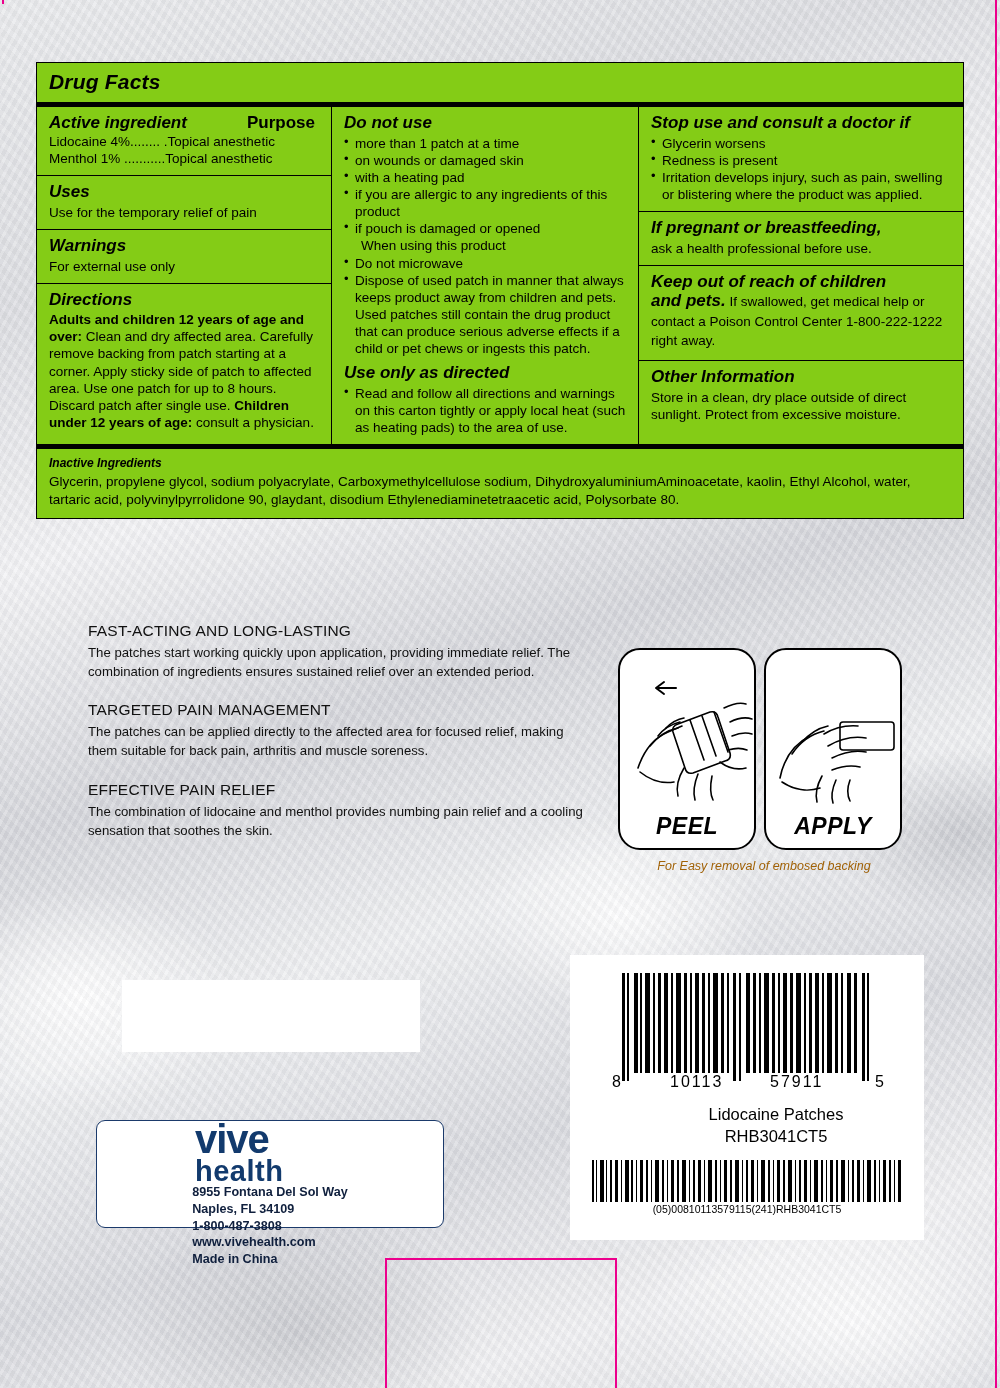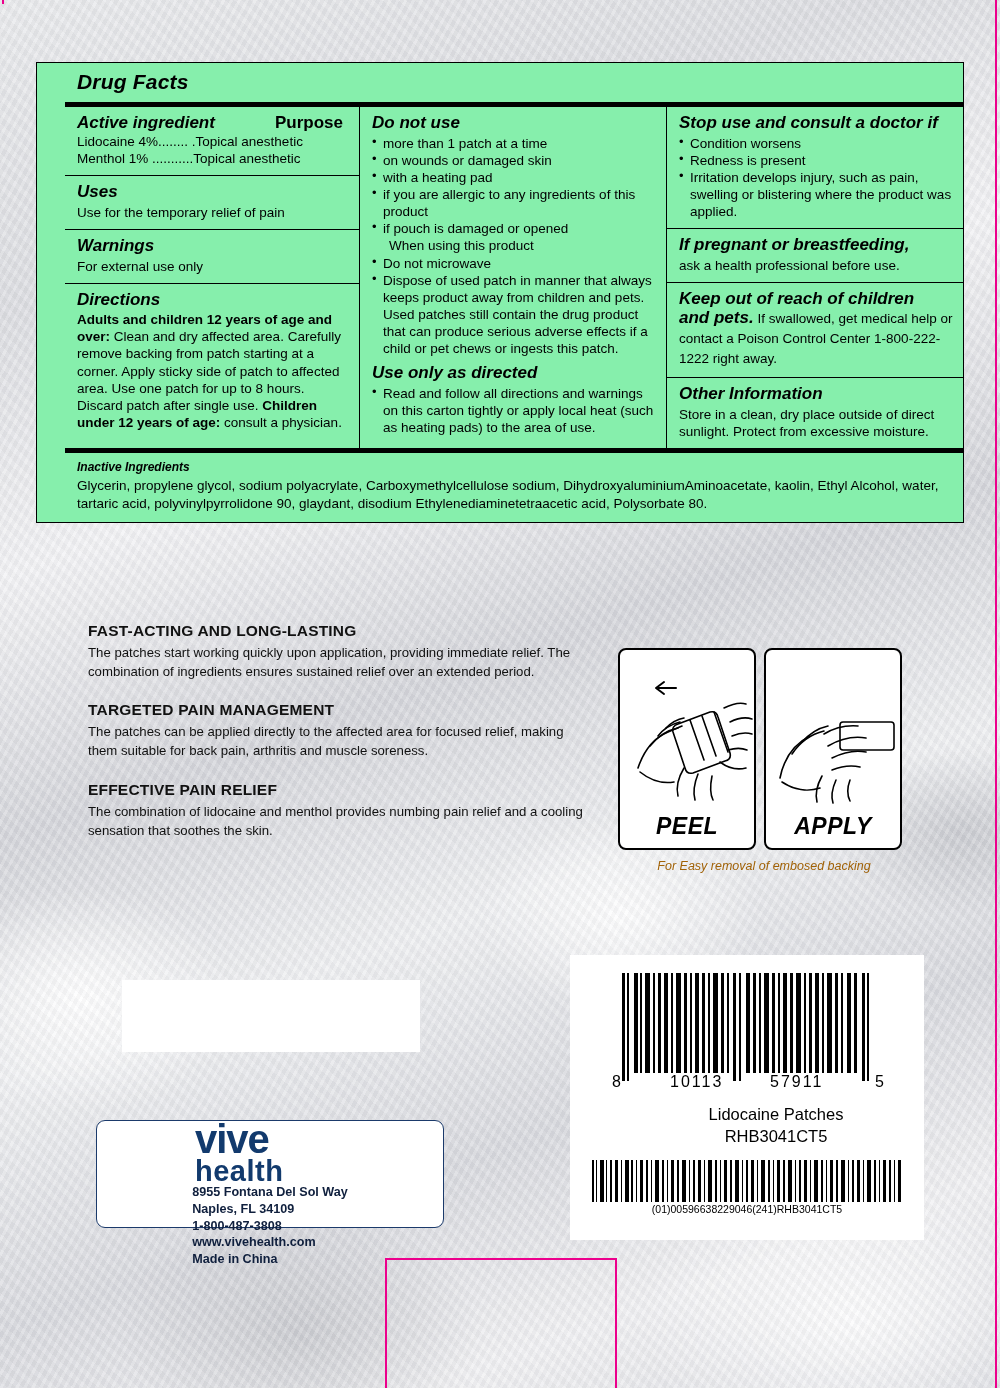--- a/index.html
+++ b/index.html
@@ -32,21 +32,21 @@
   .trim-left-top{position:absolute;top:0;left:2px;width:2px;height:4px;background:#ec008c;}
   .trim-bottom-box{
     position:absolute;left:385px;bottom:0;width:228px;height:128px;
     border-left:2px solid #ec008c;border-right:2px solid #ec008c;border-top:2px solid #ec008c;
     background:transparent;
   }
 
   
   .df{
     position:absolute;left:36px;top:62px;width:928px;
-    background:#86efac;border:1.5px solid #000;box-sizing:border-box;padding-left:28px;
+    background:#84cc16;border:1.5px solid #000;box-sizing:border-box;
   }
   .df-title{
     font-weight:bold;font-style:italic;font-size:21px;padding:7px 10px 8px 12px;
     border-bottom:5px solid #000;letter-spacing:.2px;
   }
   .df-cols{display:flex;border-bottom:5px solid #000;}
   .col{box-sizing:border-box;}
   .col-a{width:295px;border-right:1.5px solid #000;}
   .col-b{width:307px;border-right:1.5px solid #000;}
   .col-c{flex:1;}
@@ -65,28 +65,28 @@
   }
   ul.bul li:before{content:"\2022";position:absolute;left:0;top:-1px;font-size:13px;}
   ul.bul li .ind{display:block;padding-left:6px;}
   .b{font-weight:bold;}
   .inact{padding:7px 10px 10px 12px;}
   .inact h3{margin:0 0 3px 0;font-size:12px;font-style:italic;font-weight:bold;}
   .inact p{margin:0;font-size:13.5px;line-height:1.3;}
 
   
   .features{position:absolute;left:88px;top:622px;width:500px;}
-  .feat-h{font-size:15.5px;font-weight:bold;letter-spacing:.2px;margin:0 0 4px 0;color:#111;}
+  .feat-h{font-size:15.5px;font-weight:normal;letter-spacing:.2px;margin:0 0 4px 0;color:#111;}
   .feat-p{font-size:13.2px;line-height:1.42;margin:0 0 20px 0;color:#111;}
 
   
   .peelapply{position:absolute;left:618px;top:648px;width:292px;}
   .pa-row{display:flex;gap:8px;}
   .pa-card{
-    width:138px;height:202px;border:2px solid #000;border-radius:8px;background:#fff;
+    width:138px;height:202px;border:2px solid #000;border-radius:22px;background:#fff;
     position:relative;box-sizing:border-box;overflow:hidden;
   }
   .pa-label{
     position:absolute;bottom:8px;left:0;right:0;text-align:center;
     font-size:23px;font-style:italic;font-weight:bold;letter-spacing:.5px;
   }
   .pa-caption{
     text-align:center;font-size:12.5px;font-style:italic;font-weight:normal;margin-top:9px;color:#a16207;
   }
 
@@ -174,21 +174,21 @@
         <ul class="bul">
           <li>Read and follow all directions and warnings on this carton tightly or apply local heat (such as heating pads) to the area of use.</li>
         </ul>
       </div>
     </div>
 
     <div class="col col-c">
       <div class="sec">
         <h3>Stop use and consult a doctor if</h3>
         <ul class="bul">
-          <li>Condition worsens</li>
+          <li>Glycerin worsens</li>
           <li>Redness is present</li>
           <li>Irritation develops injury, such as pain, swelling or blistering where the product was applied.</li>
         </ul>
       </div>
 
       <div class="sec">
         <h3>If pregnant or breastfeeding,</h3>
         <p>ask a health professional before use.</p>
       </div>
 
@@ -412,14 +412,14 @@
           <rect x="275" y="0" width="4" height="42"></rect>
         <rect x="282" y="0" width="2" height="42"></rect>
           <rect x="287" y="0" width="1" height="42"></rect>
         <rect x="291" y="0" width="3" height="42"></rect>
           <rect x="297" y="0" width="2" height="42"></rect>
         <rect x="302" y="0" width="1" height="42"></rect>
           <rect x="306" y="0" width="3" height="42"></rect>
       </g>
     </svg>
   </div>
-  <div class="bc-subtext">(01)00596638229046(241)RHB3041CT5</div>
+  <div class="bc-subtext">(05)00810113579115(241)RHB3041CT5</div>
 </div>
 
 </body></html>

